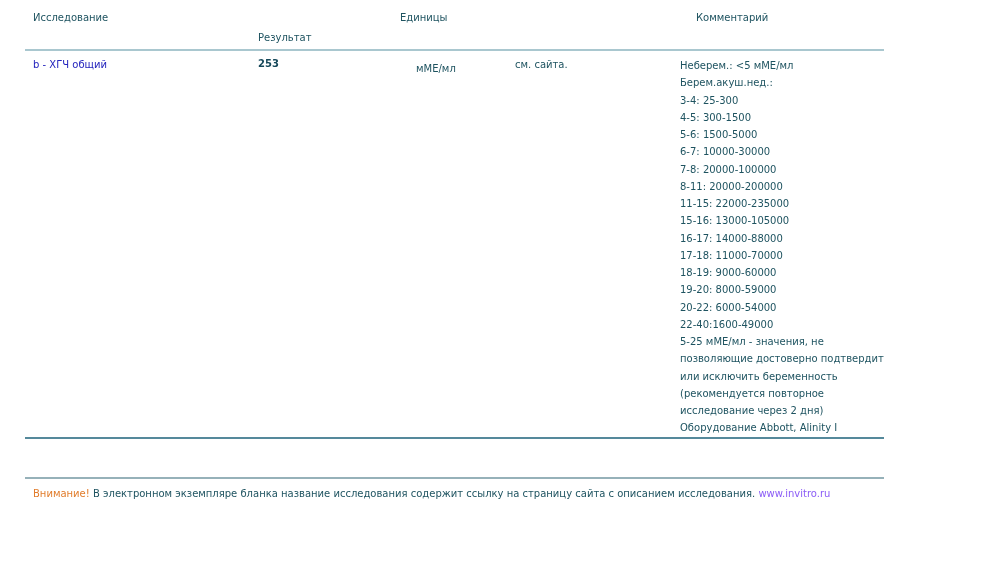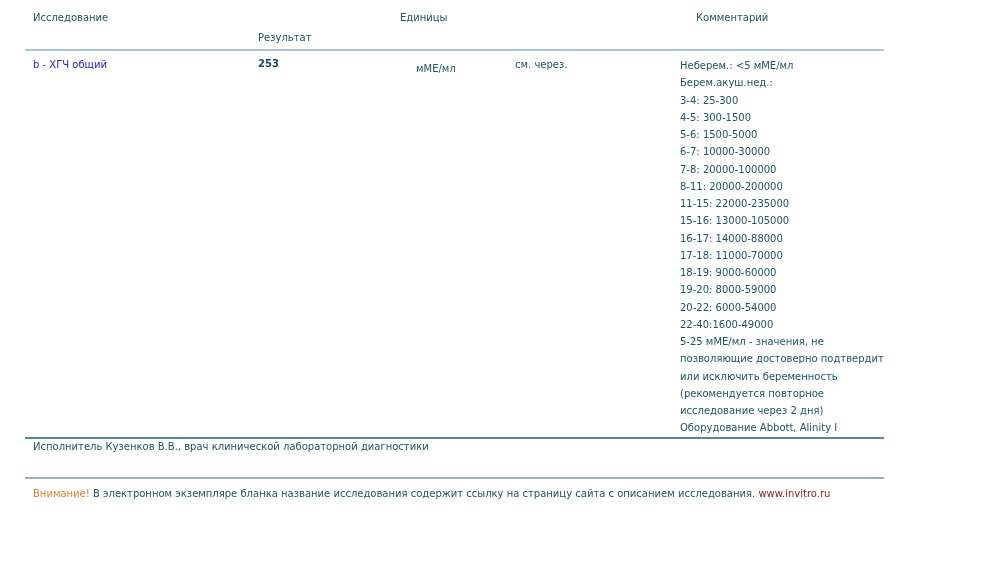--- a/index.html
+++ b/index.html
@@ -32,39 +32,39 @@
   .cell-comment {
     left:656px; top:57px; width:334px;
     line-height:17.25px;
     white-space:pre-line;
     margin-left:24px;
   }
 
   .executor   { left:33px; top:441px; }
   .notice     { left:33px; top:483px; width:936px; line-height:21px; white-space:normal; }
   .orange     { color:#e17c2b; }
-  .link       { color:#7f1d1d; text-decoration:none; cursor:pointer; }
+  .link       { color:#8b5cf6; text-decoration:none; cursor:pointer; }
   .disclaimer { left:33px; top:524px; color:#e17c2b; }
 </style>
 </head>
 <body>
 
 <div class="page">
 
   <div class="abs hdr h-test">Исследование</div>
   <div class="abs hdr h-result">Результат</div>
   <div class="abs hdr h-units">Единицы</div>
   <div class="abs hdr h-comment">Комментарий</div>
 
   <div class="rule rule-header"></div>
 
   <a class="abs cell-test">b - ХГЧ общий</a>
   <div class="abs cell-result">253</div>
   <div class="abs cell-units">мМЕ/мл</div>
-  <div class="abs cell-ref">см. через.</div>
+  <div class="abs cell-ref">см. сайта.</div>
   <div class="abs cell-comment">Неберем.: &lt;5 мМЕ/мл
 Берем.акуш.нед.:
 3-4: 25-300
 4-5: 300-1500
 5-6: 1500-5000
 6-7: 10000-30000
 7-8: 20000-100000
 8-11: 20000-200000
 11-15: 22000-235000
 15-16: 13000-105000
@@ -76,21 +76,20 @@
 22-40:1600-49000
 5-25 мМЕ/мл - значения, не
 позволяющие достоверно подтвердить
 или исключить беременность
 (рекомендуется повторное
 исследование через 2 дня)
 Оборудование Abbott, Alinity I</div>
 
   <div class="rule rule-rowbottom"></div>
 
-  <div class="abs executor">Исполнитель Кузенков В.В., врач клинической лабораторной диагностики</div>
 
   <div class="rule rule-separator"></div>
 
   <div class="abs notice">
     <span class="orange">Внимание!</span>
     <span>В электронном экземпляре бланка название исследования содержит ссылку на страницу сайта с описанием исследования.</span>
     <a class="link">www.invitro.ru</a>
   </div>
 
 

